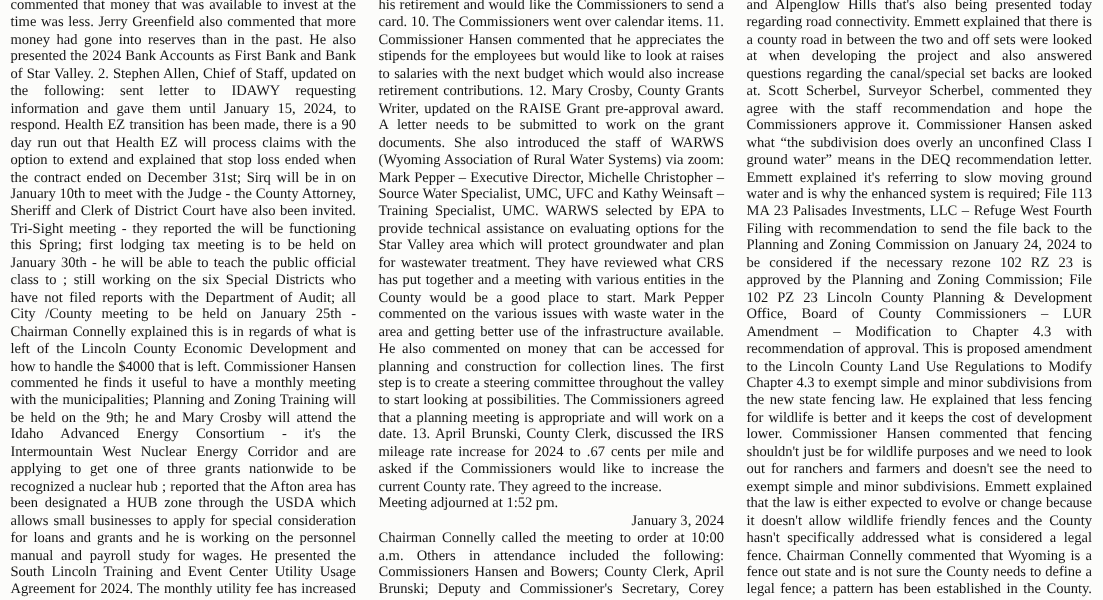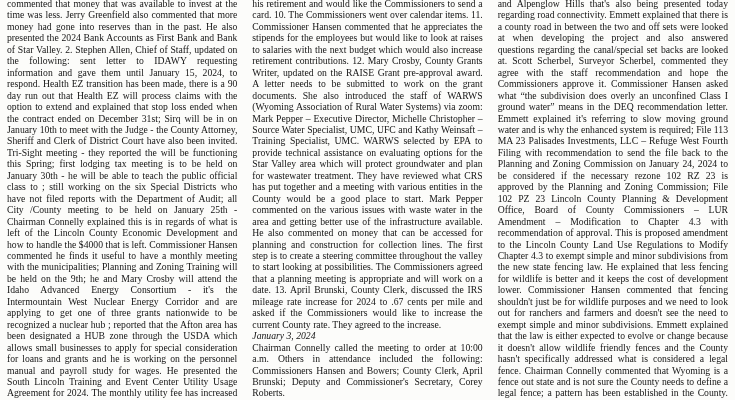--- a/index.html
+++ b/index.html
@@ -28,35 +28,35 @@
     font-size: 9.7px;
     line-height: 11.45px;
     color: #141414;
     text-align: justify;
     text-justify: inter-word;
   }
   .col p {
     margin: 0;
   }
   .date-heading {
-    text-align: left;
-    font-style: italic;
+    text-align: right;
   }
 </style>
 </head>
 <body>
 
 <div class="page">
 
   <div class="col">
     <p>commented that money that was available to invest at the time was less. Jerry Greenfield also commented that more money had gone into reserves than in the past. He also presented the 2024 Bank Accounts as First Bank and Bank of Star Valley. 2. Stephen Allen, Chief of Staff, updated on the following: sent letter to IDAWY requesting information and gave them until January 15, 2024, to respond. Health EZ transition has been made, there is a 90 day run out that Health EZ will process claims with the option to extend and explained that stop loss ended when the contract ended on December 31st; Sirq will be in on January 10th to meet with the Judge - the County Attorney, Sheriff and Clerk of District Court have also been invited. Tri-Sight meeting - they reported the will be functioning this Spring; first lodging tax meeting is to be held on January 30th - he will be able to teach the public official class to ; still working on the six Special Districts who have not filed reports with the Department of Audit; all City /County meeting to be held on January 25th - Chairman Connelly explained this is in regards of what is left of the Lincoln County Economic Development and how to handle the $4000 that is left. Commissioner Hansen commented he finds it useful to have a monthly meeting with the municipalities; Planning and Zoning Training will be held on the 9th; he and Mary Crosby will attend the Idaho Advanced Energy Consortium - it's the Intermountain West Nuclear Energy Corridor and are applying to get one of three grants nationwide to be recognized a nuclear hub ; reported that the Afton area has been designated a HUB zone through the USDA which allows small businesses to apply for special consideration for loans and grants and he is working on the personnel manual and payroll study for wages. He presented the South Lincoln Training and Event Center Utility Usage Agreement for 2024. The monthly utility fee has increased by $25. The Commissioners would like him to look at the agreement and the amount of time the County</p>
   </div>
 
   <div class="col">
     <p>his retirement and would like the Commissioners to send a card. 10. The Commissioners went over calendar items. 11. Commissioner Hansen commented that he appreciates the stipends for the employees but would like to look at raises to salaries with the next budget which would also increase retirement contributions. 12. Mary Crosby, County Grants Writer, updated on the RAISE Grant pre-approval award. A letter needs to be submitted to work on the grant documents. She also introduced the staff of WARWS (Wyoming Association of Rural Water Systems) via zoom: Mark Pepper – Executive Director, Michelle Christopher – Source Water Specialist, UMC, UFC and Kathy Weinsaft – Training Specialist, UMC. WARWS selected by EPA to provide technical assistance on evaluating options for the Star Valley area which will protect groundwater and plan for wastewater treatment. They have reviewed what CRS has put together and a meeting with various entities in the County would be a good place to start. Mark Pepper commented on the various issues with waste water in the area and getting better use of the infrastructure available. He also commented on money that can be accessed for planning and construction for collection lines. The first step is to create a steering committee throughout the valley to start looking at possibilities. The Commissioners agreed that a planning meeting is appropriate and will work on a date. 13. April Brunski, County Clerk, discussed the IRS mileage rate increase for 2024 to .67 cents per mile and asked if the Commissioners would like to increase the current County rate. They agreed to the increase.</p>
+    <p>Meeting adjourned at 1:52 pm.</p>
     <p class="date-heading">January 3, 2024</p>
     <p>Chairman Connelly called the meeting to order at 10:00 a.m. Others in attendance included the following: Commissioners Hansen and Bowers; County Clerk, April Brunski; Deputy and Commissioner's Secretary, Corey Roberts.</p>
   </div>
 
   <div class="col">
     <p>and Alpenglow Hills that's also being presented today regarding road connectivity. Emmett explained that there is a county road in between the two and off sets were looked at when developing the project and also answered questions regarding the canal/special set backs are looked at. Scott Scherbel, Surveyor Scherbel, commented they agree with the staff recommendation and hope the Commissioners approve it. Commissioner Hansen asked what “the subdivision does overly an unconfined Class I ground water” means in the DEQ recommendation letter. Emmett explained it's referring to slow moving ground water and is why the enhanced system is required; File 113 MA 23 Palisades Investments, LLC – Refuge West Fourth Filing with recommendation to send the file back to the Planning and Zoning Commission on January 24, 2024 to be considered if the necessary rezone 102 RZ 23 is approved by the Planning and Zoning Commission; File 102 PZ 23 Lincoln County Planning &amp; Development Office, Board of County Commissioners – LUR Amendment – Modification to Chapter 4.3 with recommendation of approval. This is proposed amendment to the Lincoln County Land Use Regulations to Modify Chapter 4.3 to exempt simple and minor subdivisions from the new state fencing law. He explained that less fencing for wildlife is better and it keeps the cost of development lower. Commissioner Hansen commented that fencing shouldn't just be for wildlife purposes and we need to look out for ranchers and farmers and doesn't see the need to exempt simple and minor subdivisions. Emmett explained that the law is either expected to evolve or change because it doesn't allow wildlife friendly fences and the County hasn't specifically addressed what is considered a legal fence. Chairman Connelly commented that Wyoming is a fence out state and is not sure the County needs to define a legal fence; a pattern has been established in the County. He showed a map of the area and the fencing</p>
   </div>
 
 </div>
 

